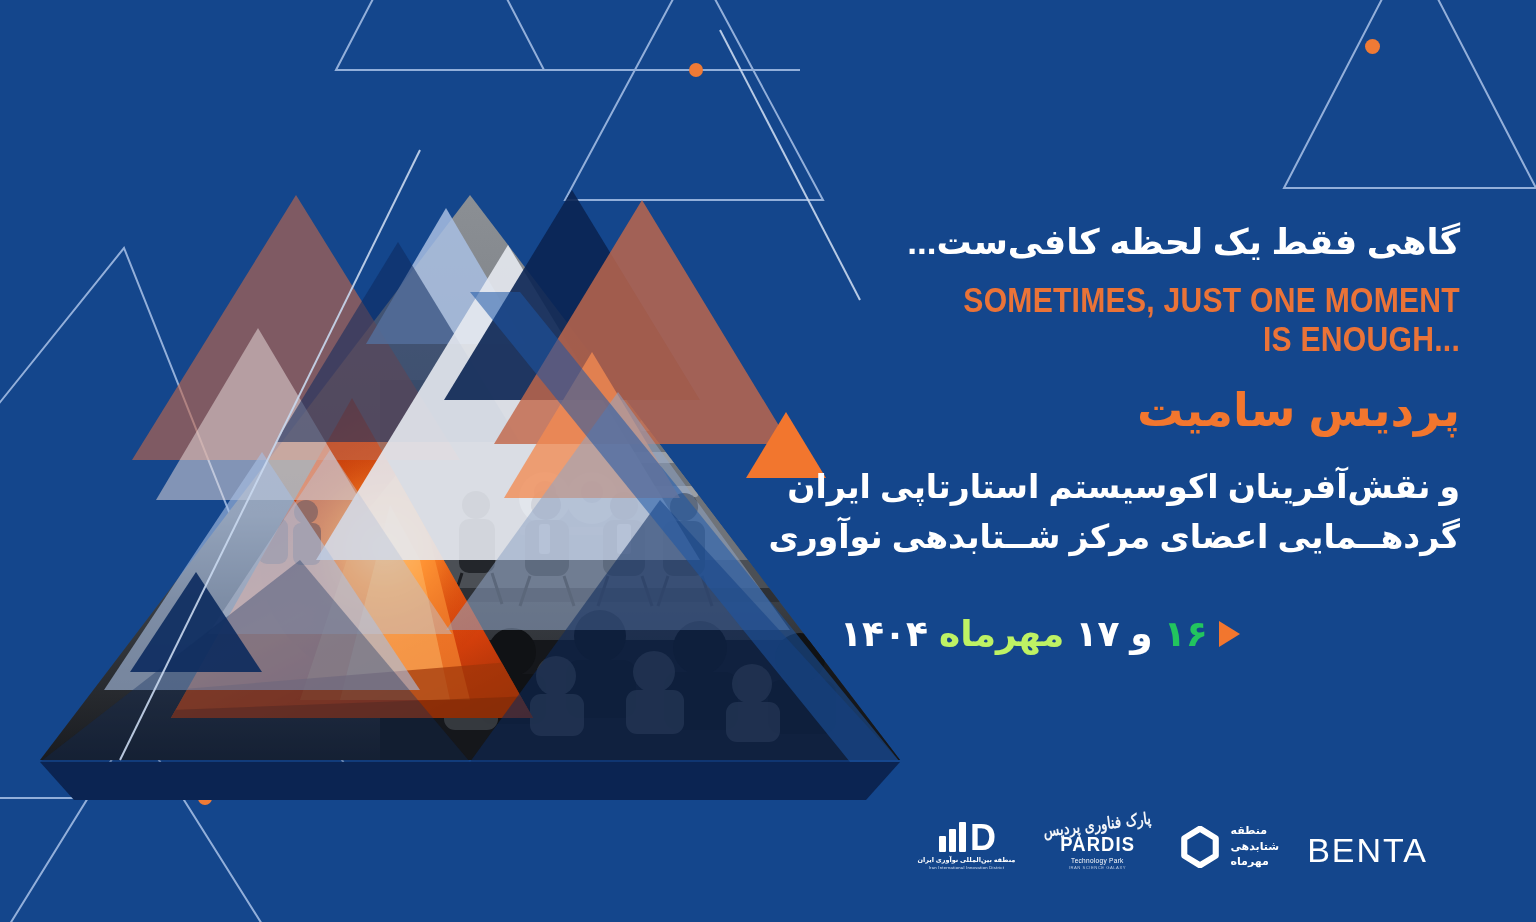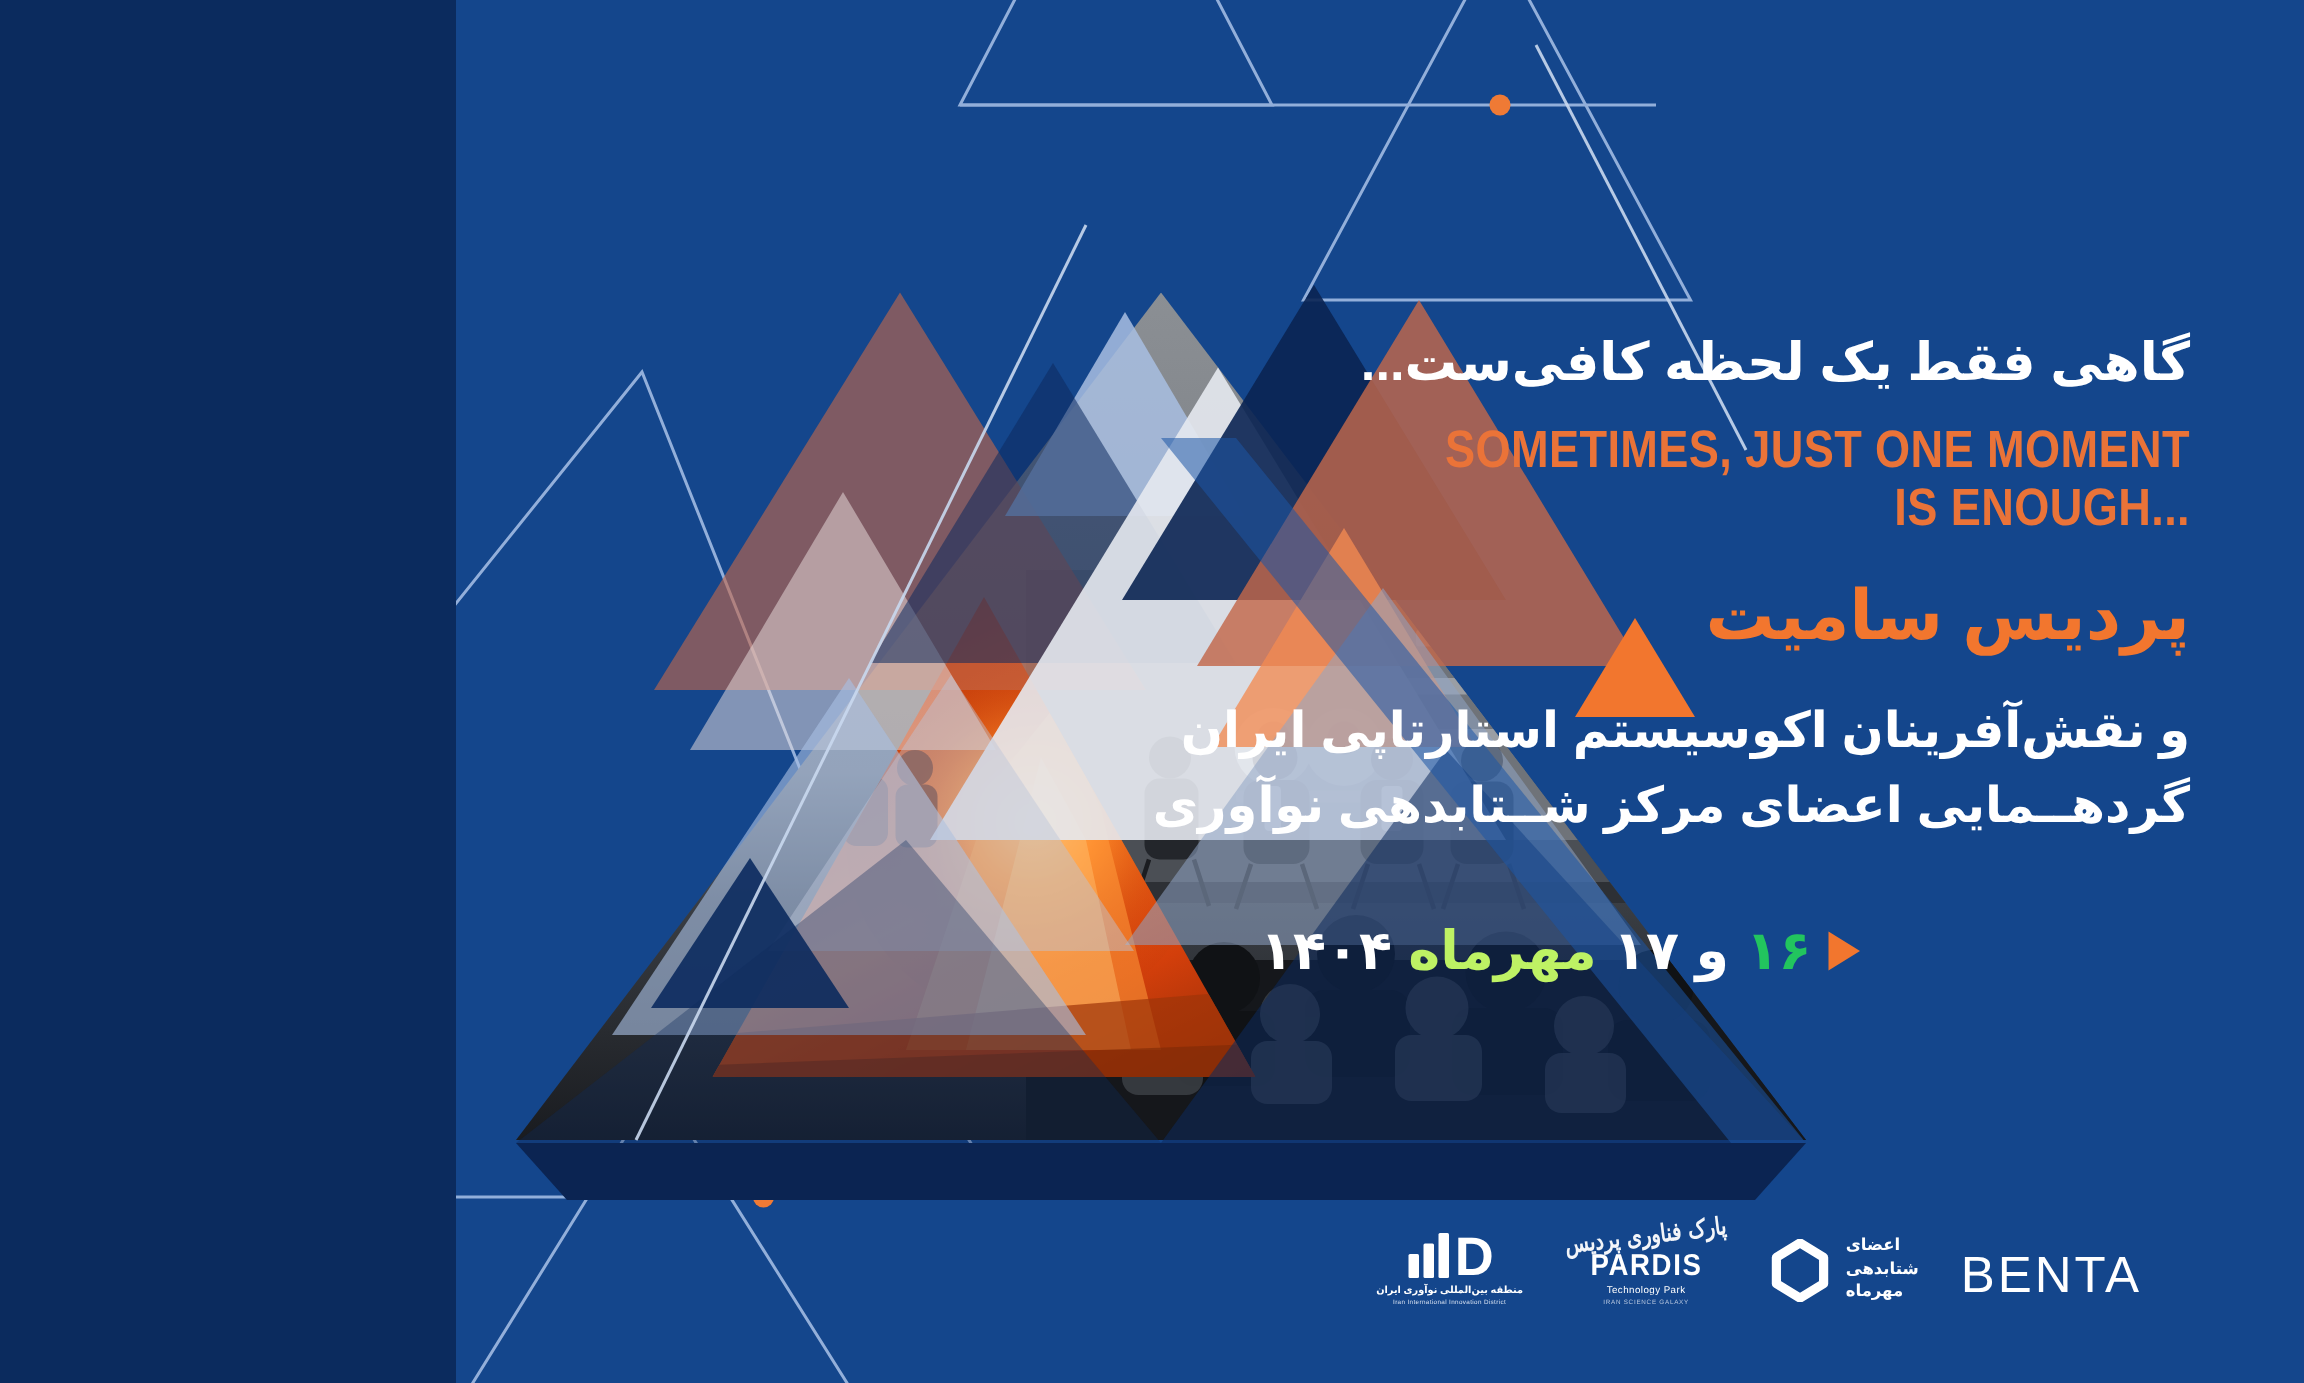--- a/index.html
+++ b/index.html
@@ -1,19 +1,19 @@
 <!DOCTYPE html>
 <html lang="fa" dir="rtl"><head>
 <meta charset="utf-8">
 <title>Pardis Summit</title>
 <style>
   html,body{margin:0;padding:0;background:#0b2b5e;}
   *{box-sizing:border-box;}
   .stage{
-    position:relative;width:1232px;height:922px;overflow:hidden;
+    position:relative;width:1536px;height:922px;overflow:hidden;
     background:#14468C;
     font-family:"Liberation Sans","DejaVu Sans",sans-serif;
   }
 
   
   .deco{position:absolute;pointer-events:none;}
   .deco svg{display:block;overflow:visible;}
   .dot{position:absolute;border-radius:50%;background:#EF7A35;}
 
   
@@ -363,21 +363,21 @@
     <div class="logo pardis">
       <div class="calig">پارک فناوری پردیس</div>
       <div class="word">PARDIS</div>
       <div class="tp">Technology Park</div>
       <div class="tiny">IRAN SCIENCE GALAXY</div>
     </div>
 
     <div class="logo">
       <div class="markaz">
         <div class="words">
-          <span>اعضای</span>
+          <span>منطقه</span>
           <span>شتابدهی</span>
           <span>مهرماه</span>
         </div>
         <svg class="hexmark" viewBox="0 0 48 48">
           <path d="M24 3 L42 14 L42 34 L24 45 L6 34 L6 14 Z" fill="none" stroke="#ffffff" stroke-width="7" stroke-linejoin="round"></path>
         </svg>
       </div>
     </div>
 
     <div class="logo">

